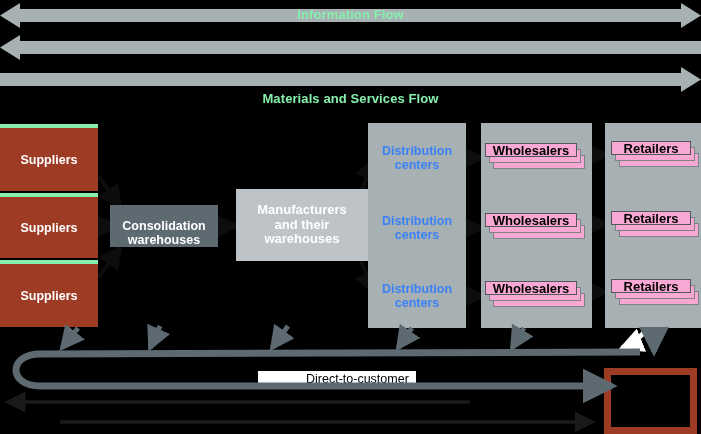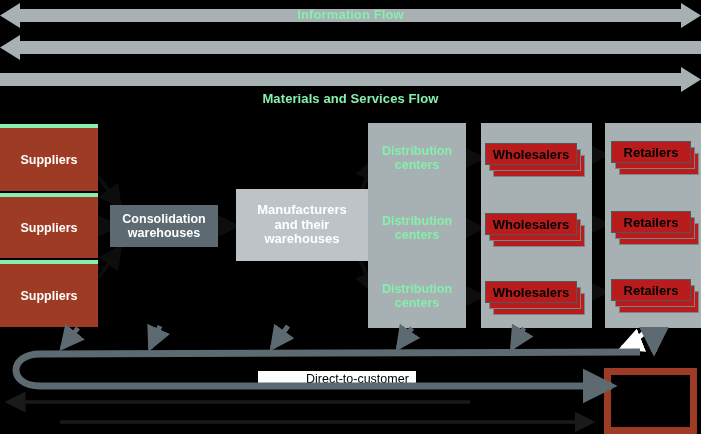--- a/index.html
+++ b/index.html
@@ -53,58 +53,59 @@
     color: #ffffff;
     font-size: 12.5px;
     border-top: 4px solid #86efac;
     border-bottom: 1px solid #000;
   }
   .consolidation-box {
     background: #5d6a72;
     color: #ffffff;
     font-size: 12.5px;
     padding: 0 6px;
+    align-items: flex-end;
   }
   .manufacturer-box {
     background: #bdc3c7;
     color: #ffffff;
     font-size: 13px;
     padding: 0 6px;
   }
   .panel {
     position: absolute;
     background: #a7b0b3;
     box-sizing: border-box;
   }
   .dc-label {
     position: absolute;
     box-sizing: border-box;
     display: flex;
     align-items: center;
     justify-content: center;
     text-align: center;
-    color: #86efac;
+    color: #3b82f6;
     font-weight: bold;
     font-size: 12.5px;
     line-height: 1.15;
   }
 
   
   .stack {
     position: absolute;
     width: 100px;
     height: 34px;
   }
   .stack .card {
     position: absolute;
     box-sizing: border-box;
-    background: #b91c1c;
+    background: #f9a8d4;
     border: 1px solid #7d8488;
     width: 92px;
-    height: 22px;
+    height: 14px;
   }
   .stack .c3 { left: 8px; top: 12px; }
   .stack .c2 { left: 4px; top: 6px; }
   .stack .c1 {
     left: 0px; top: 0px;
     display: flex;
     align-items: center;
     justify-content: center;
     color: #000000;
     font-weight: bold;

